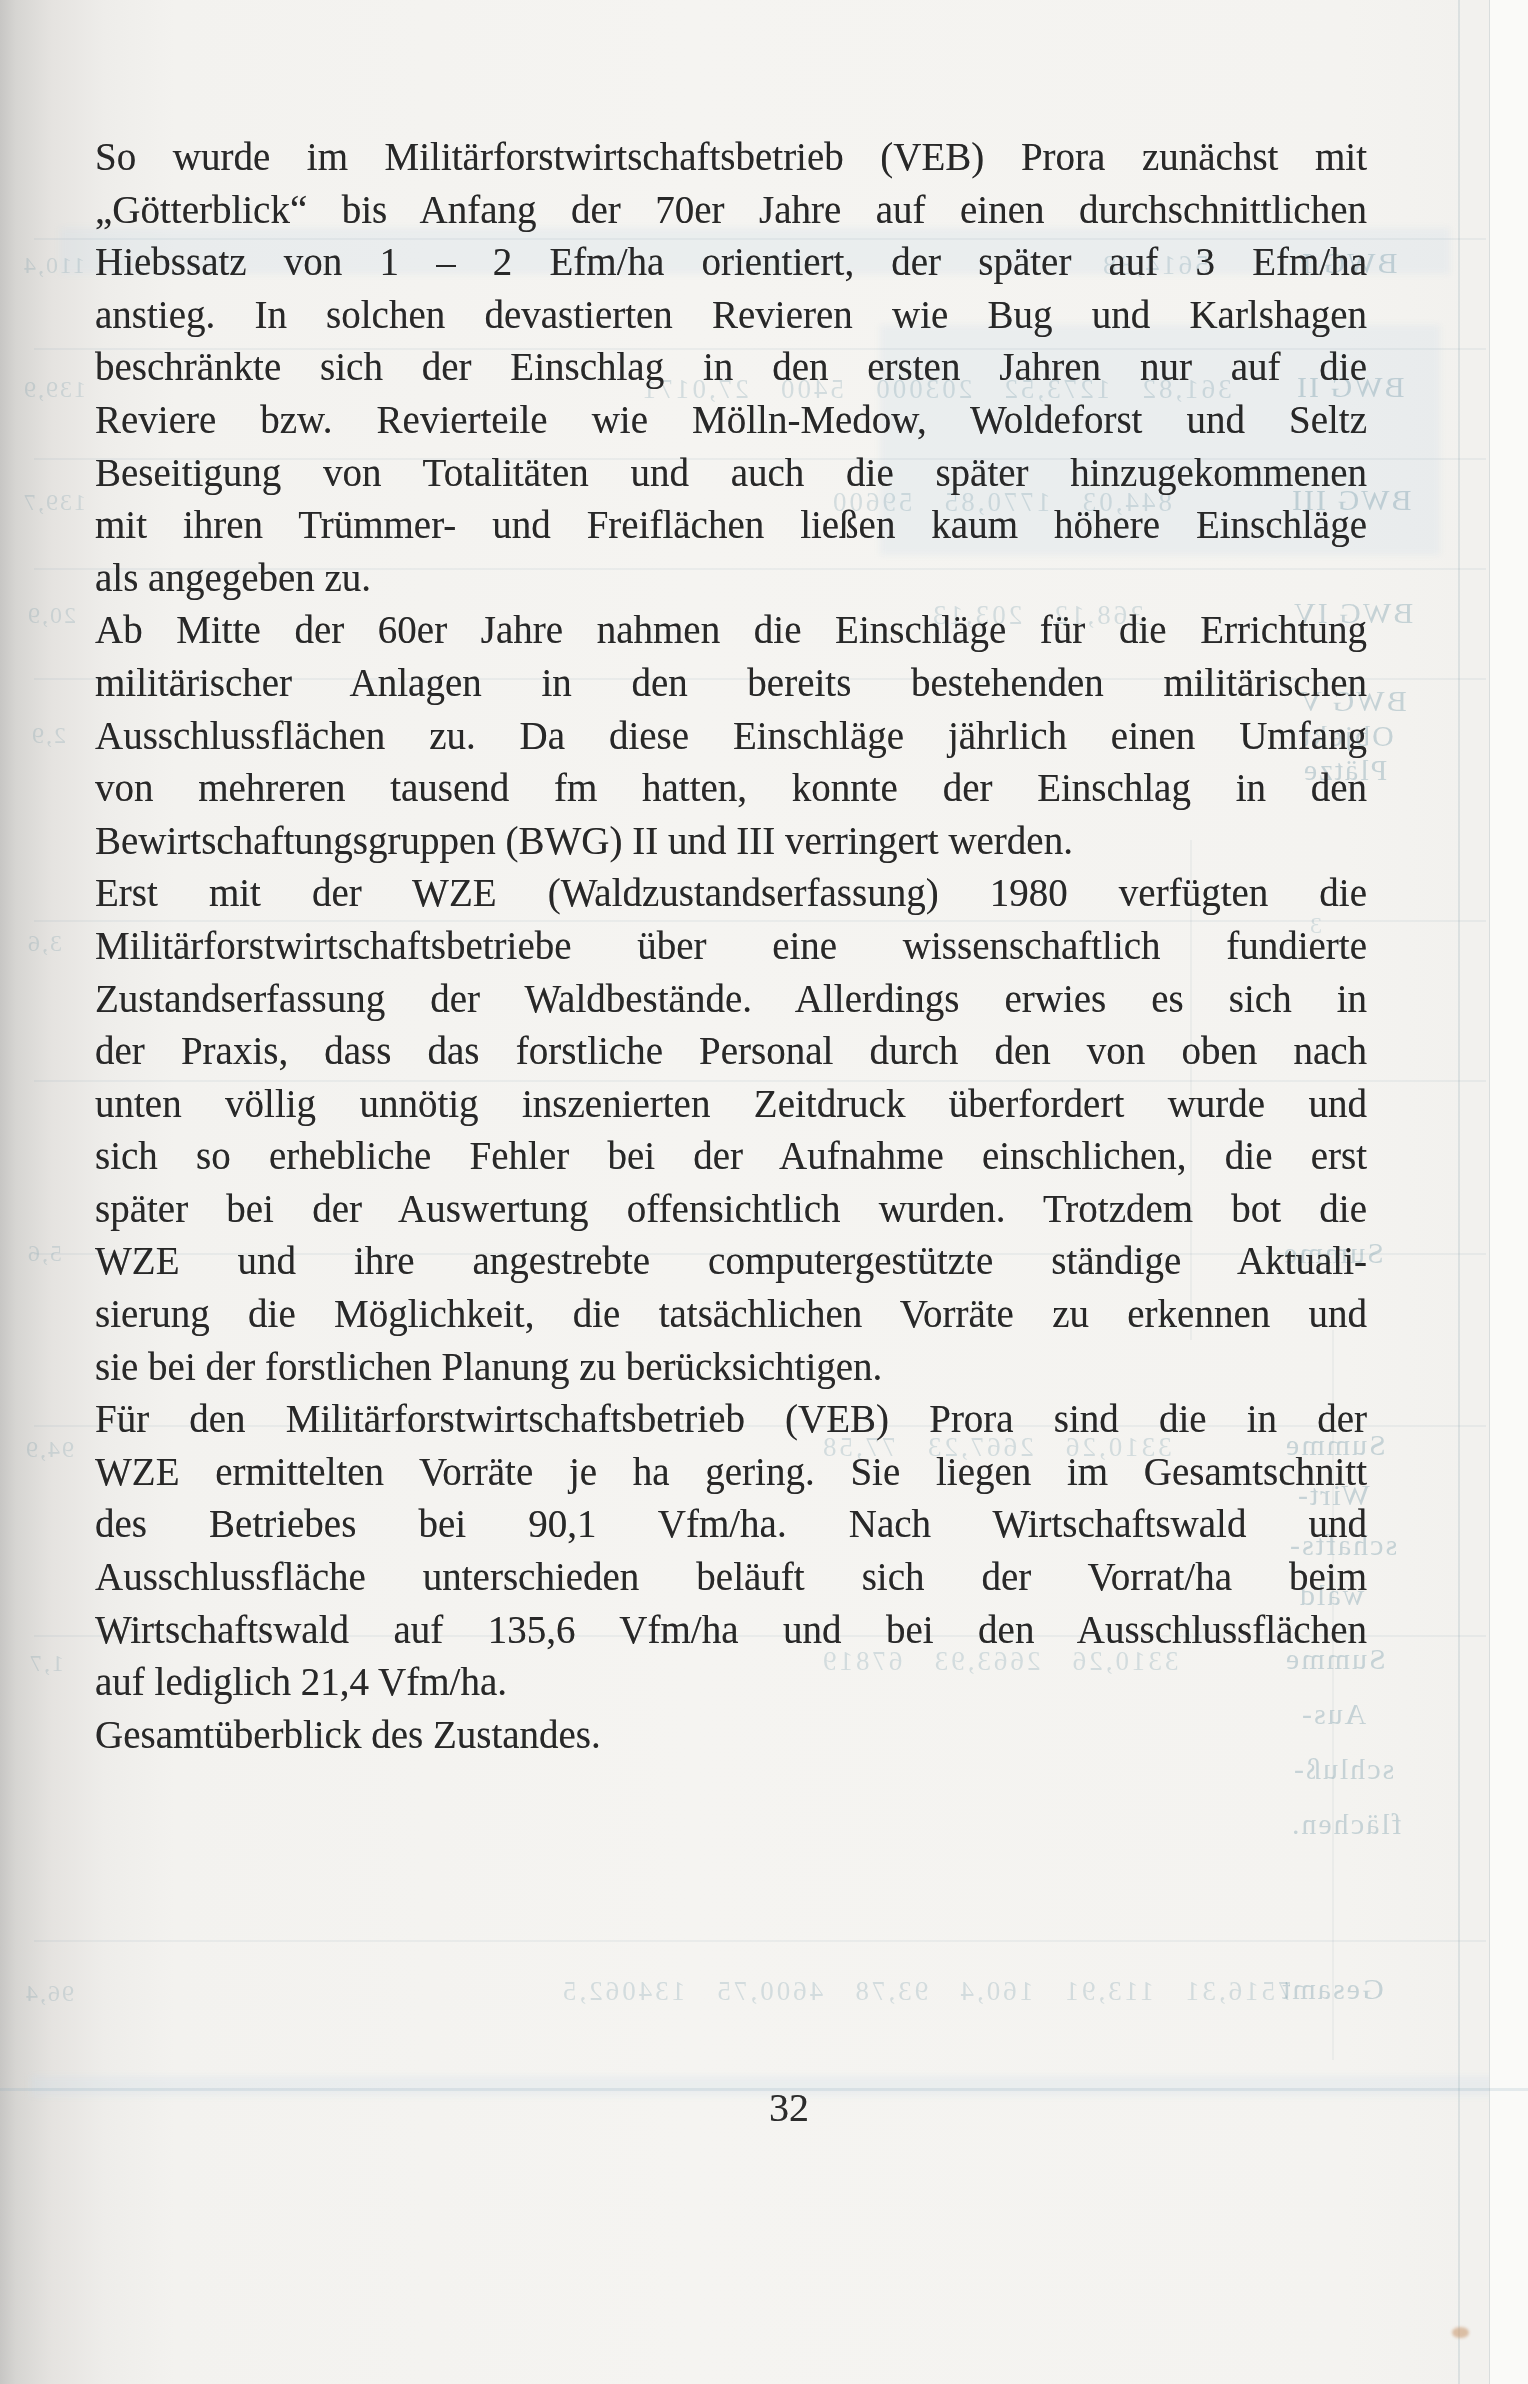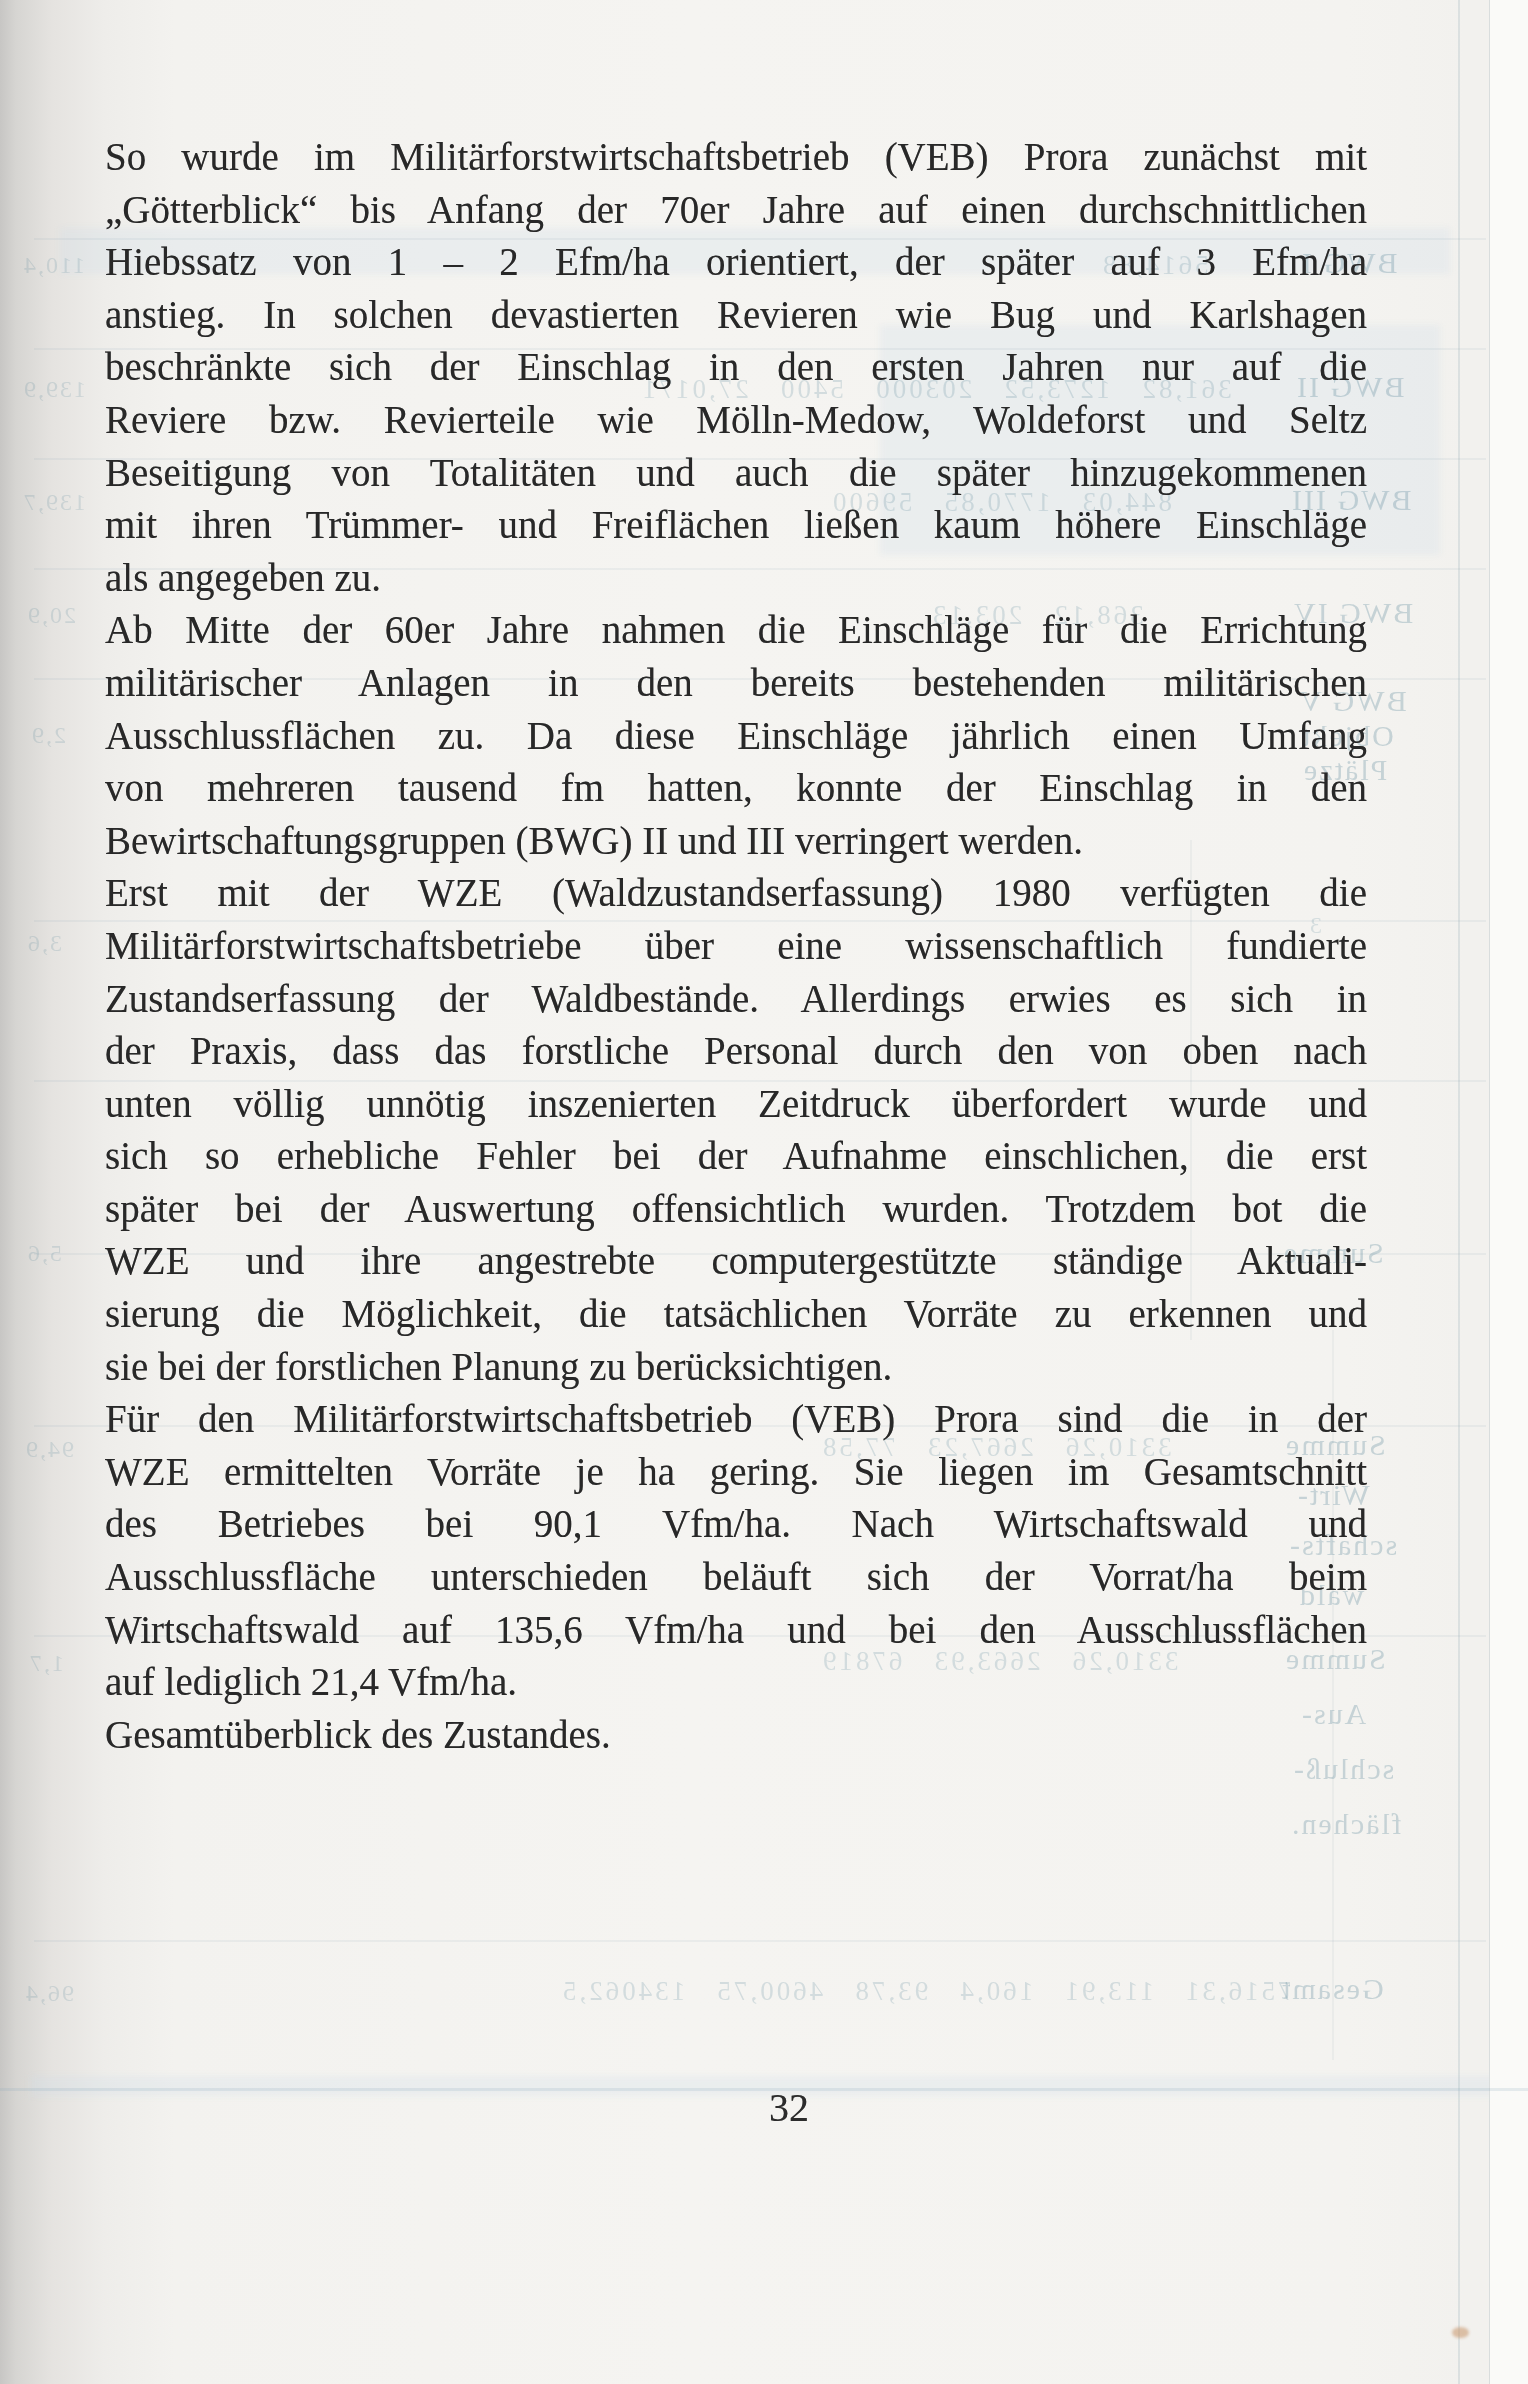--- a/index.html
+++ b/index.html
@@ -58,21 +58,20 @@
     color:#282828;
     font-size:39px;
     text-shadow:0 0 0.6px rgba(40,40,40,0.45);
   }
   .para{margin:0;padding:0;}
   .tline{
     line-height:52.6px;
     text-align:justify;
     text-align-last:justify;
     text-justify:inter-word;
-    margin-left:10px;
   }
   .tline.lastline{
     text-align:right;
     text-align-last:left;
   }
   .page-number{
     position:absolute;
     top:2084px;left:679px;width:130px;
     text-align:right;
     font-size:40px;

